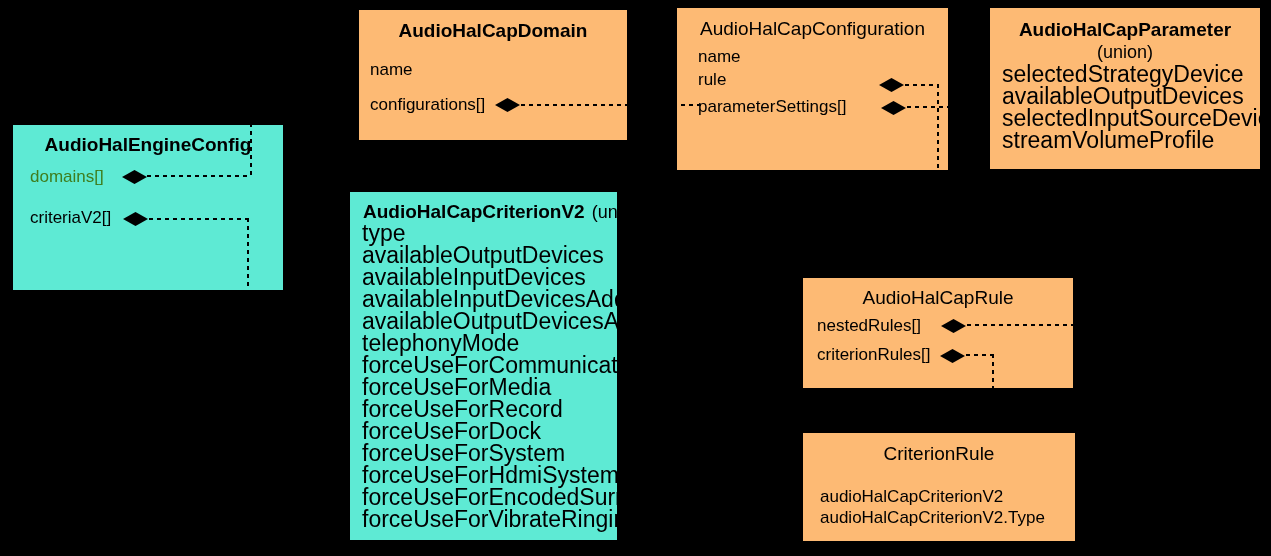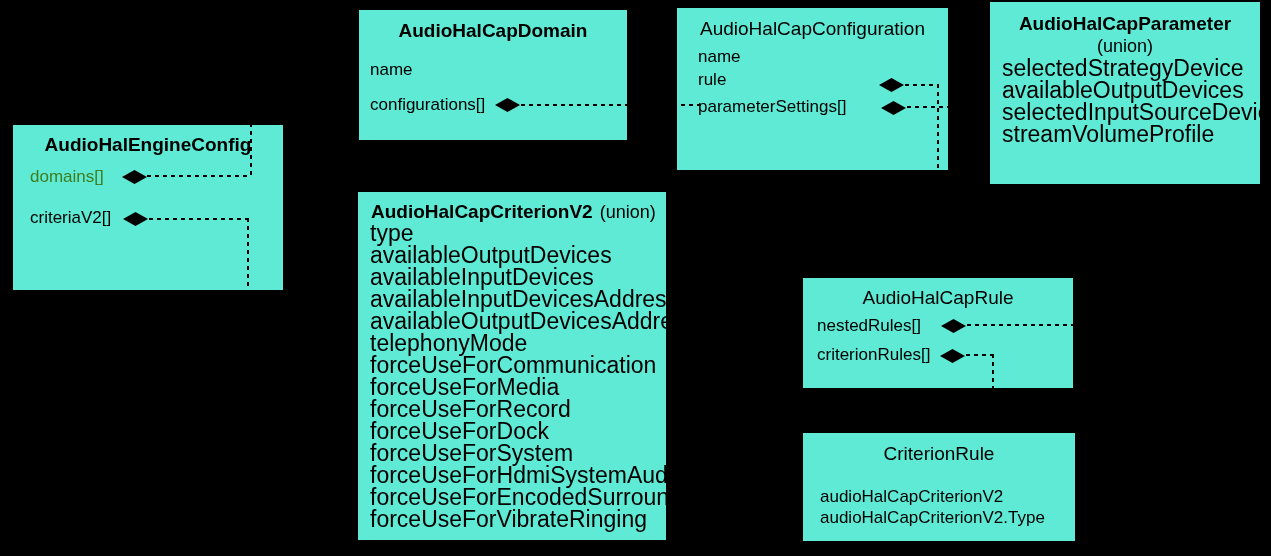--- a/index.html
+++ b/index.html
@@ -1,21 +1,21 @@
 <!DOCTYPE html>
 <html><head>
 <meta charset="utf-8">
 <style>
   html,body{margin:0;padding:0;background:#000;}
   #canvas{
     position:relative;width:1271px;height:556px;background:#000;overflow:hidden;
     font-family:"Liberation Sans", sans-serif;color:#000;
   }
   .box{position:absolute;box-sizing:border-box;}
-  .box.green{background:#5eead4;}
+  .box.green{background:#fdba74;}
   .box.gray{background:#5eead4;}
   .title{position:absolute;left:0;right:0;text-align:center;font-size:19px;font-weight:bold;line-height:22px;white-space:nowrap;}
   .title.regular{font-weight:normal;}
   .title.leftalign{text-align:left;padding-left:13px;}
   .subtitle{font-weight:normal;font-size:18px;}
   .subtitle.inline{margin-left:7px;}
   .field{position:absolute;font-size:17px;line-height:20px;white-space:nowrap;}
   .stack{position:absolute;font-size:23px;white-space:nowrap;}
   .stack > div{line-height:22px;}
   .green-text{color:#3f7d1e;}
@@ -42,32 +42,32 @@
     <div class="field" style="left:11px;top:85px;">configurations[]</div>
   </div>
 
   <div class="box green" style="left:677px;top:8px;width:271px;height:162px;">
     <div class="title regular" style="top:10px;">AudioHalCapConfiguration</div>
     <div class="field" style="left:21px;top:39px;">name</div>
     <div class="field" style="left:21px;top:62px;">rule</div>
     <div class="field" style="left:21px;top:89px;">parameterSettings[]</div>
   </div>
 
-  <div class="box green" style="left:990px;top:2px;width:270px;height:182px;">
+  <div class="box green" style="left:990px;top:8px;width:270px;height:161px;">
     <div class="title" style="top:11px;">AudioHalCapParameter</div>
     <div class="title regular" style="top:33px;font-size:18px;">(union)</div>
     <div class="stack" style="left:12px;top:55px;">
       <div>selectedStrategyDevice</div>
       <div>availableOutputDevices</div>
       <div>selectedInputSourceDevice</div>
       <div>streamVolumeProfile</div>
     </div>
   </div>
 
-  <div class="box gray" style="left:358px;top:192px;width:308px;height:348px;">
+  <div class="box gray" style="left:350px;top:192px;width:267px;height:348px;">
     <div class="title leftalign" style="top:9px;">
       <span>AudioHalCapCriterionV2</span><span class="subtitle inline">(union)</span>
     </div>
     <div class="stack" style="left:12px;top:30px;">
       <div>type</div>
       <div>availableOutputDevices</div>
       <div>availableInputDevices</div>
       <div>availableInputDevicesAddresses</div>
       <div>availableOutputDevicesAddresses</div>
       <div>telephonyMode</div>

